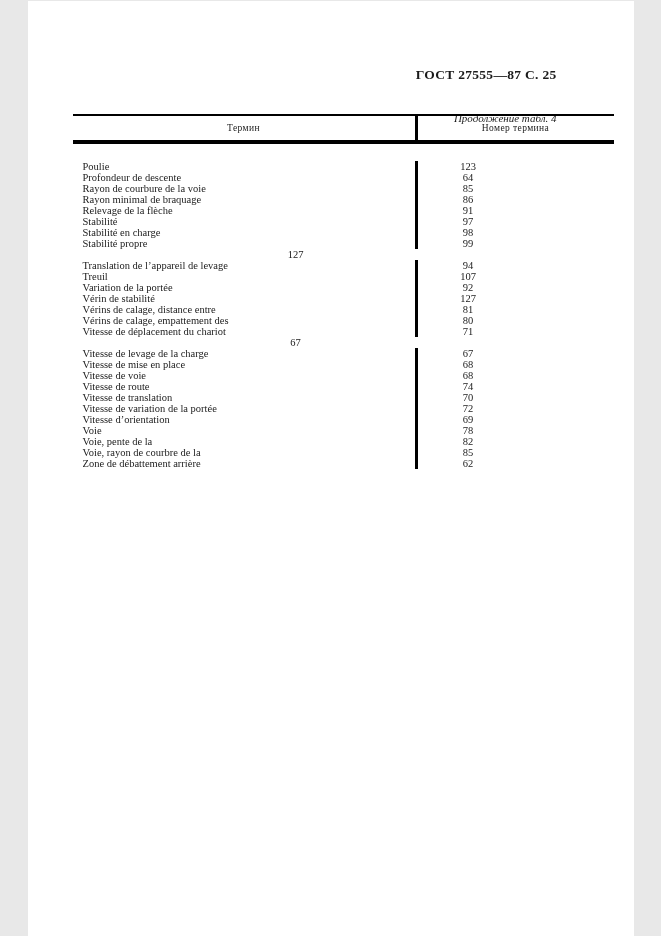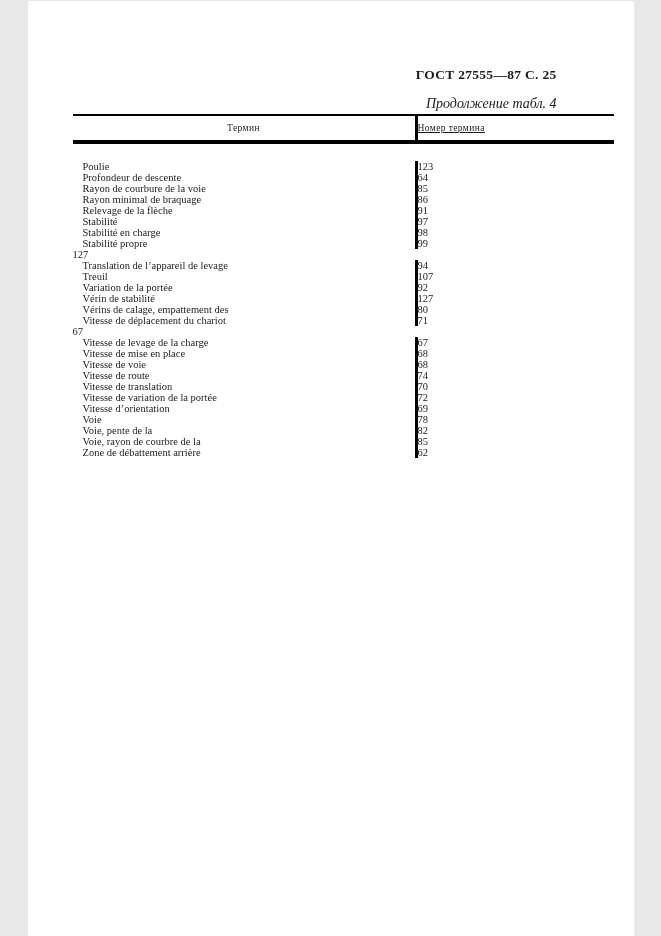--- a/index.html
+++ b/index.html
@@ -21,24 +21,24 @@
     position: absolute;
     top: 66px;
     right: 77px;
     font-weight: bold;
     font-size: 13.5px;
     letter-spacing: 0.3px;
     white-space: nowrap;
   }
   .continuation {
     position: absolute;
-    top: 95px;
+    top: 111px;
     right: 77px;
     font-style: italic;
-    font-size: 14px;
+    font-size: 11px;
     white-space: nowrap;
   }
   .gost-table {
     position: absolute;
     left: 45px;
     top: 113px;
     width: 541px;
     border-top: 2px solid #000;
   }
   .thead {
@@ -54,22 +54,21 @@
     box-sizing: border-box;
     border-right: 3px solid #000;
     text-align: right;
     align-self: stretch;
     display: flex;
     align-items: center;
     justify-content: center;
   }
   .th.num-col {
     flex: 1;
-    text-align: left;
-    text-decoration: underline;
+    text-align: center;
   }
   .tbody {
     padding-top: 17px;
     padding-bottom: 4px;
   }
   .row {
     display: flex;
     line-height: 11px;
     font-size: 10.5px;
   }
@@ -77,21 +76,21 @@
     width: 345px;
     box-sizing: border-box;
     border-right: 3px solid #000;
     padding-left: 10px;
     white-space: nowrap;
     overflow: hidden;
   }
   .cell.num-col {
     flex: 1;
     box-sizing: border-box;
-    text-align: left;
+    text-align: center;
     padding-right: 95px;
   }
 </style>
 </head>
 <body>
 
 <div class="page">
 
   <div class="doc-header">ГОСТ 27555—87 С. 25</div>
 
@@ -148,20 +147,24 @@
         </div>
         <div class="row">
           <div class="cell term-col">Variation de la portée</div>
           <div class="cell num-col">92</div>
         </div>
         <div class="row">
           <div class="cell term-col">Vérin de stabilité</div>
           <div class="cell num-col">127</div>
         </div>
         <div class="row">
+          <div class="cell term-col">Vérins de calage, distance entre</div>
+          <div class="cell num-col">81</div>
+        </div>
+        <div class="row">
           <div class="cell term-col">Vérins de calage, empattement des</div>
           <div class="cell num-col">80</div>
         </div>
         <div class="row">
           <div class="cell term-col">Vitesse de déplacement du chariot</div>
           <div class="cell num-col">71</div>
         </div>
         <div class="row">
           <div class="cell num-col">67</div>
         </div>

